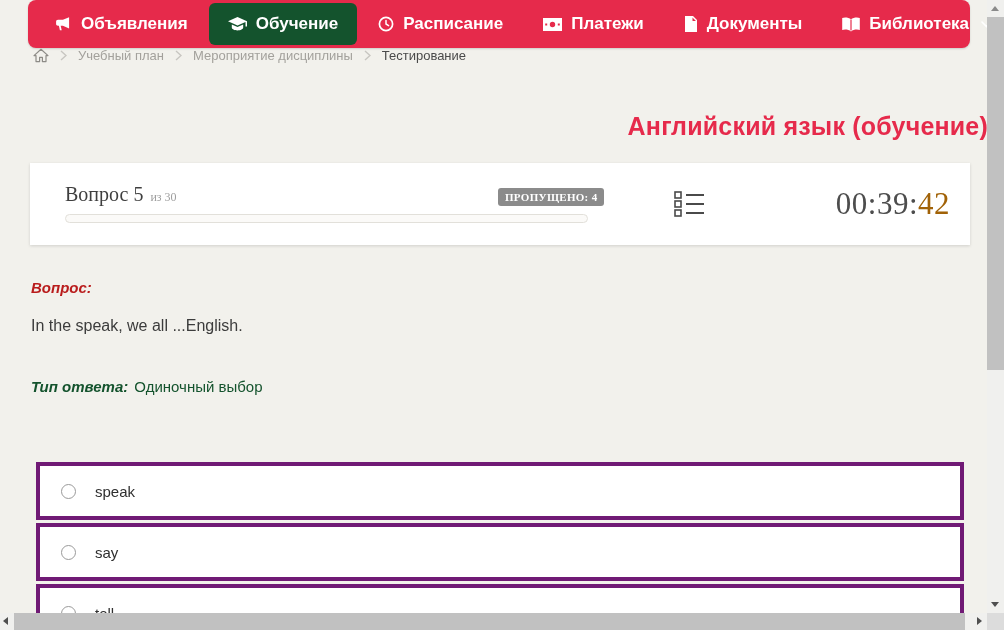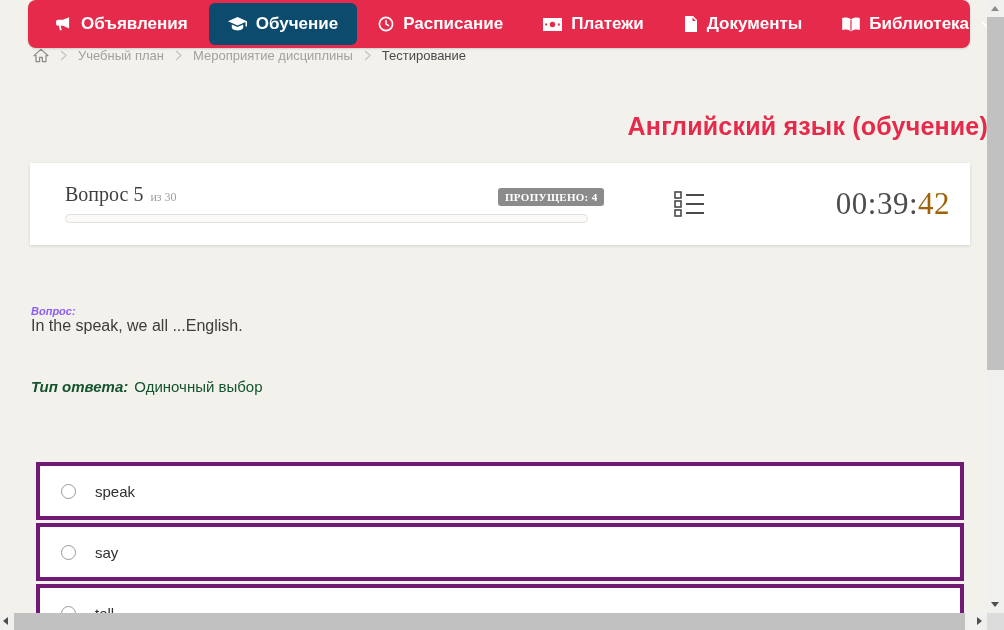--- a/index.html
+++ b/index.html
@@ -12,21 +12,21 @@
     position:absolute;left:28px;top:0;width:942px;height:48px;
     background:#e62a4b;border-radius:8px;display:flex;align-items:center;
     padding:0 8px;box-sizing:border-box;gap:2px;
     box-shadow:0 1px 2px rgba(0,0,0,.15);
   }
   .nav-item{
     display:flex;align-items:center;gap:9px;height:42px;padding:0 19px;
     color:#fff;font-weight:bold;font-size:17px;border-radius:6px;
     cursor:pointer;white-space:nowrap;flex:none;
   }
-  .nav-item.active{background:#0c4a6e;}
+  .nav-item.active{background:#14532d;}
   .nav-item svg{flex:none;display:block;}
   
   .breadcrumb{
     position:absolute;left:33px;top:44px;height:22px;display:flex;
     align-items:center;gap:11px;font-size:13px;color:#a3a19c;
   }
   .crumb-home{display:flex;align-items:center;cursor:pointer;}
   .crumb-link{cursor:pointer;}
   .crumb-current{color:#4a4a4a;}
   .crumb-sep{display:flex;align-items:center;}
@@ -53,22 +53,22 @@
   }
   .progress-fill{height:100%;background:#e62a4b;border-radius:5px;}
   .qlist-btn{position:absolute;left:643px;top:28px;width:32px;height:27px;cursor:pointer;
     background:none;border:none;padding:0;}
   .timer{
     position:absolute;right:20px;top:23px;font-size:31px;font-weight:300;
     color:#4d4d4d;letter-spacing:.5px;
   }
   .timer .sec{color:#a16207;}
   
-  .q-label{position:absolute;left:31px;top:305px;font-size:11px;font-weight:bold;
-    font-style:italic;color:#8b5cf6;}
+  .q-label{position:absolute;left:31px;top:279px;font-size:15px;font-weight:bold;
+    font-style:italic;color:#b91c1c;}
   .q-text{position:absolute;left:31px;top:317px;font-size:16px;color:#3c3c3c;}
   .q-type{position:absolute;left:31px;top:378px;font-size:15px;color:#14532d;
     display:flex;gap:6px;align-items:baseline;}
   .q-type .t-label{font-weight:bold;font-style:italic;}
   
   .option{
     position:absolute;left:36px;width:928px;height:58px;background:#fff;
     border:4px solid #701a75;display:flex;align-items:center;
     padding-left:21px;gap:19px;box-sizing:border-box;cursor:pointer;
   }

